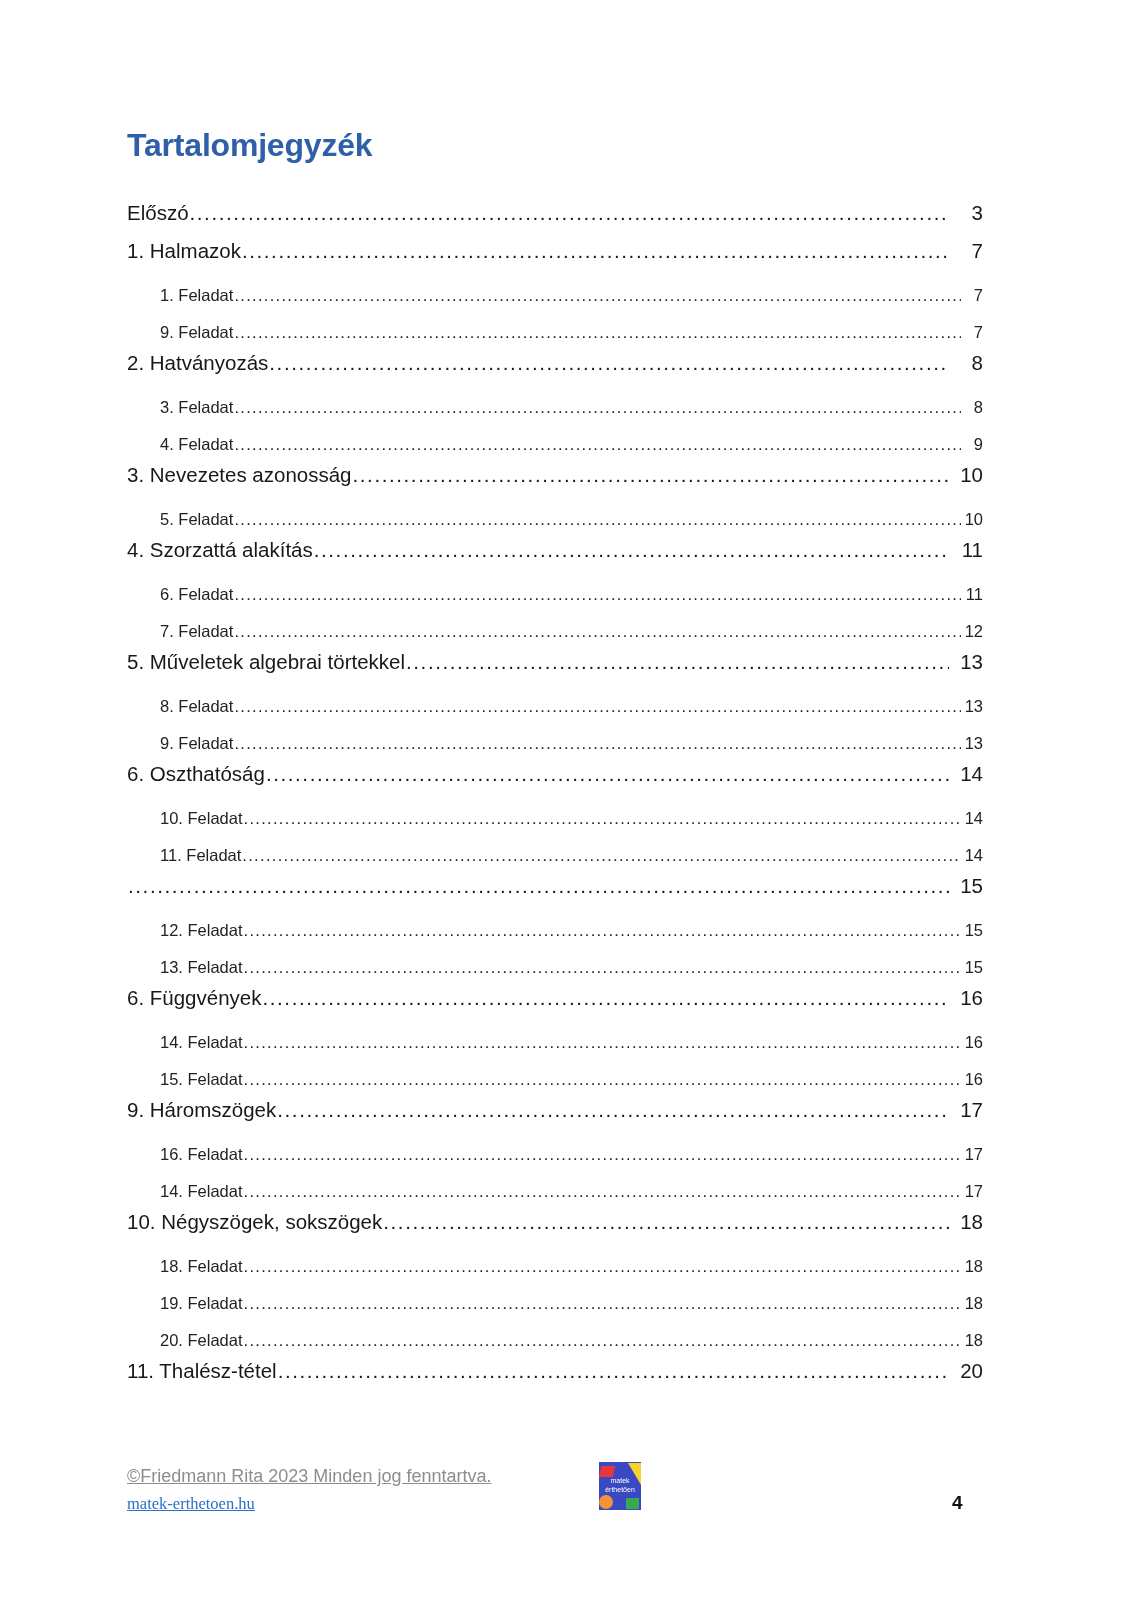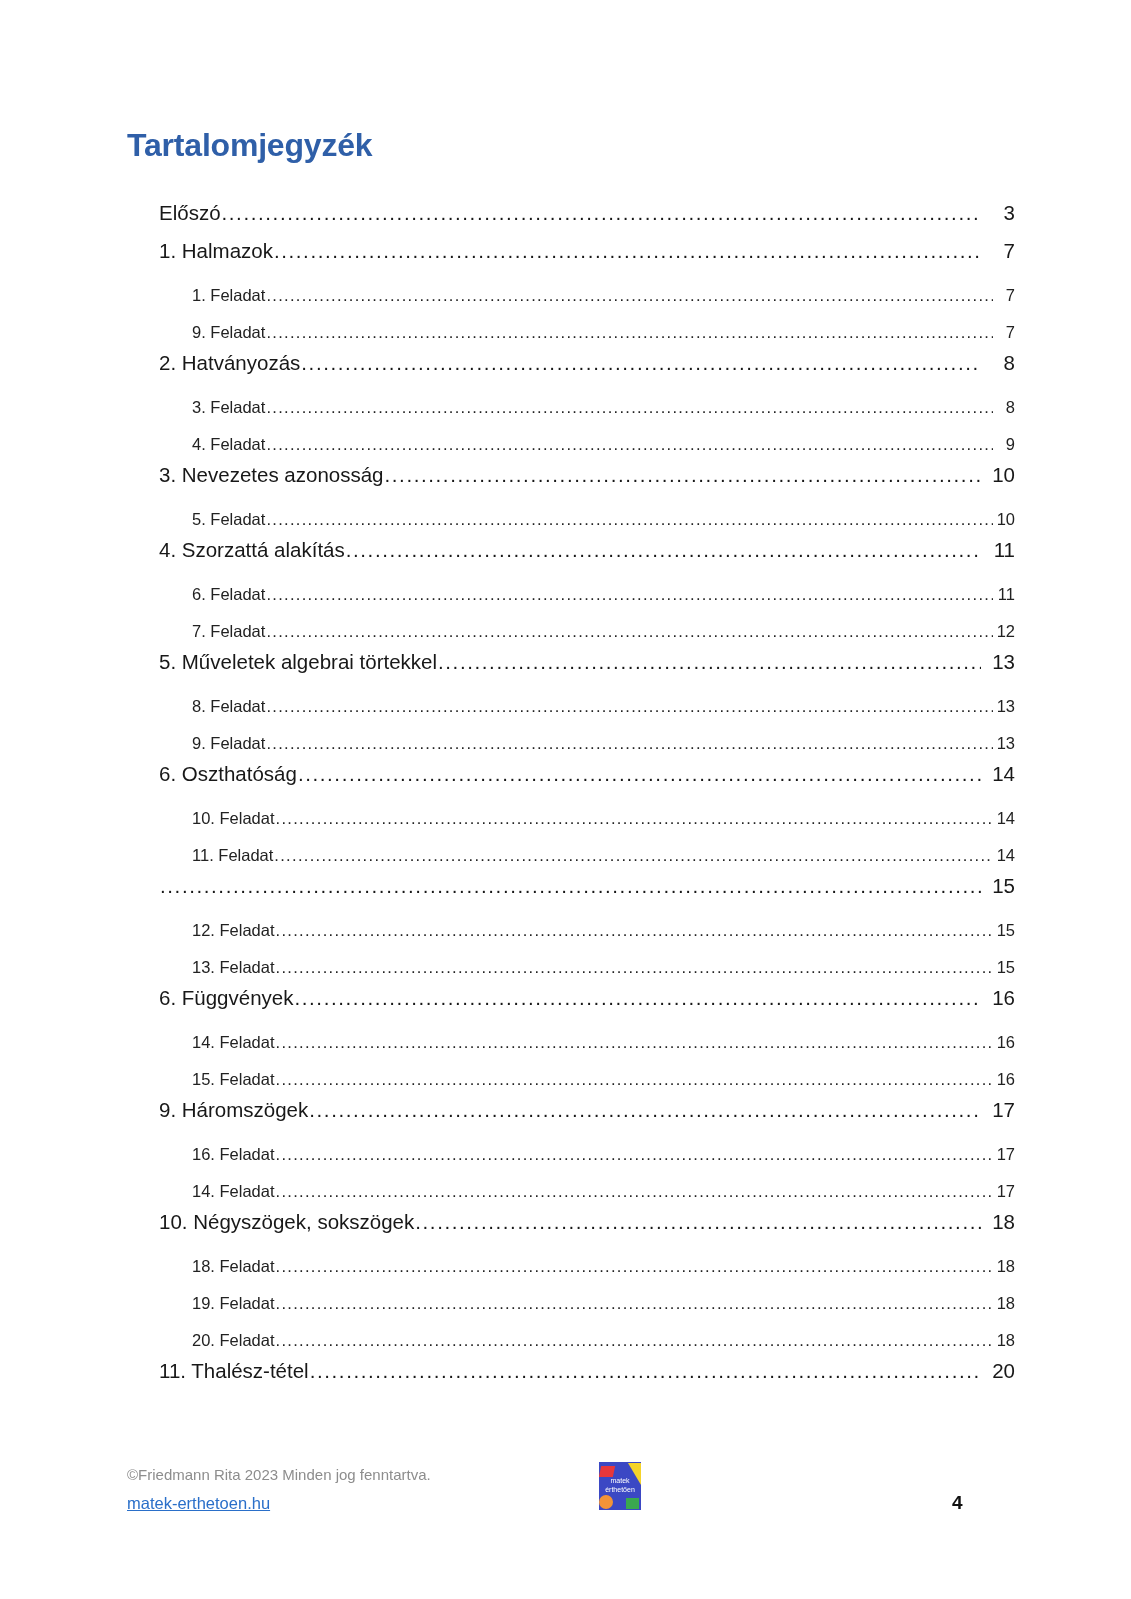--- a/index.html
+++ b/index.html
@@ -34,21 +34,20 @@
     color: #2f5fa8;
     letter-spacing: -0.2px;
     line-height: 1.1;
   }
 
   .toc-list {
     position: absolute;
     left: 127px;
     top: 201px;
     width: 856px;
-    margin-left: 32px;
   }
 
   .toc-row {
     display: flex;
     align-items: baseline;
     width: 100%;
     box-sizing: border-box;
   }
 
   .toc-row.level1 {
@@ -112,34 +111,36 @@
     left: 0;
     top: 1466px;
     width: 1131px;
     height: 80px;
   }
 
   .footer-copy {
     position: absolute;
     left: 127px;
     top: 0px;
-    font-size: 15px;
+    font-size: 18px;
     color: #8d8d8d;
     white-space: nowrap;
+    text-decoration: underline;
   }
 
   .footer-link {
     position: absolute;
     left: 127px;
     top: 28px;
     font-size: 16.5px;
     color: #2a6fc9;
     text-decoration: underline;
     white-space: nowrap;
     cursor: pointer;
+    font-family: Liberation Serif, serif;
   }
 
   .footer-pageno {
     position: absolute;
     left: 952px;
     top: 26px;
     font-size: 19px;
     font-weight: bold;
     color: #111;
   }

